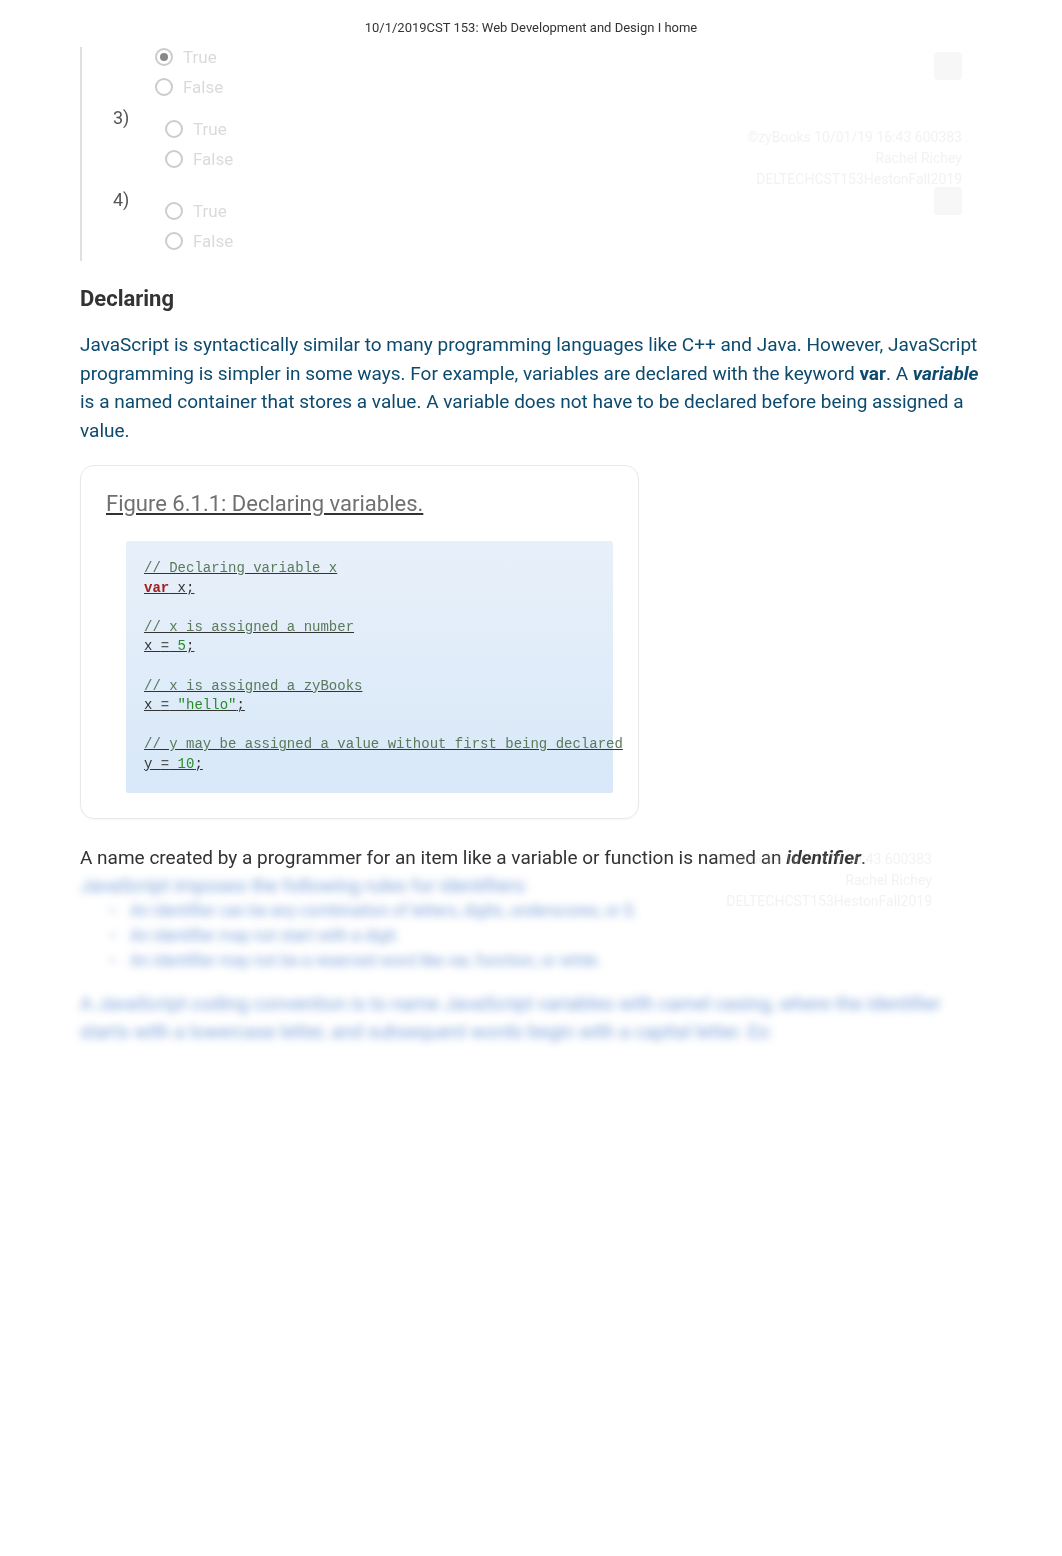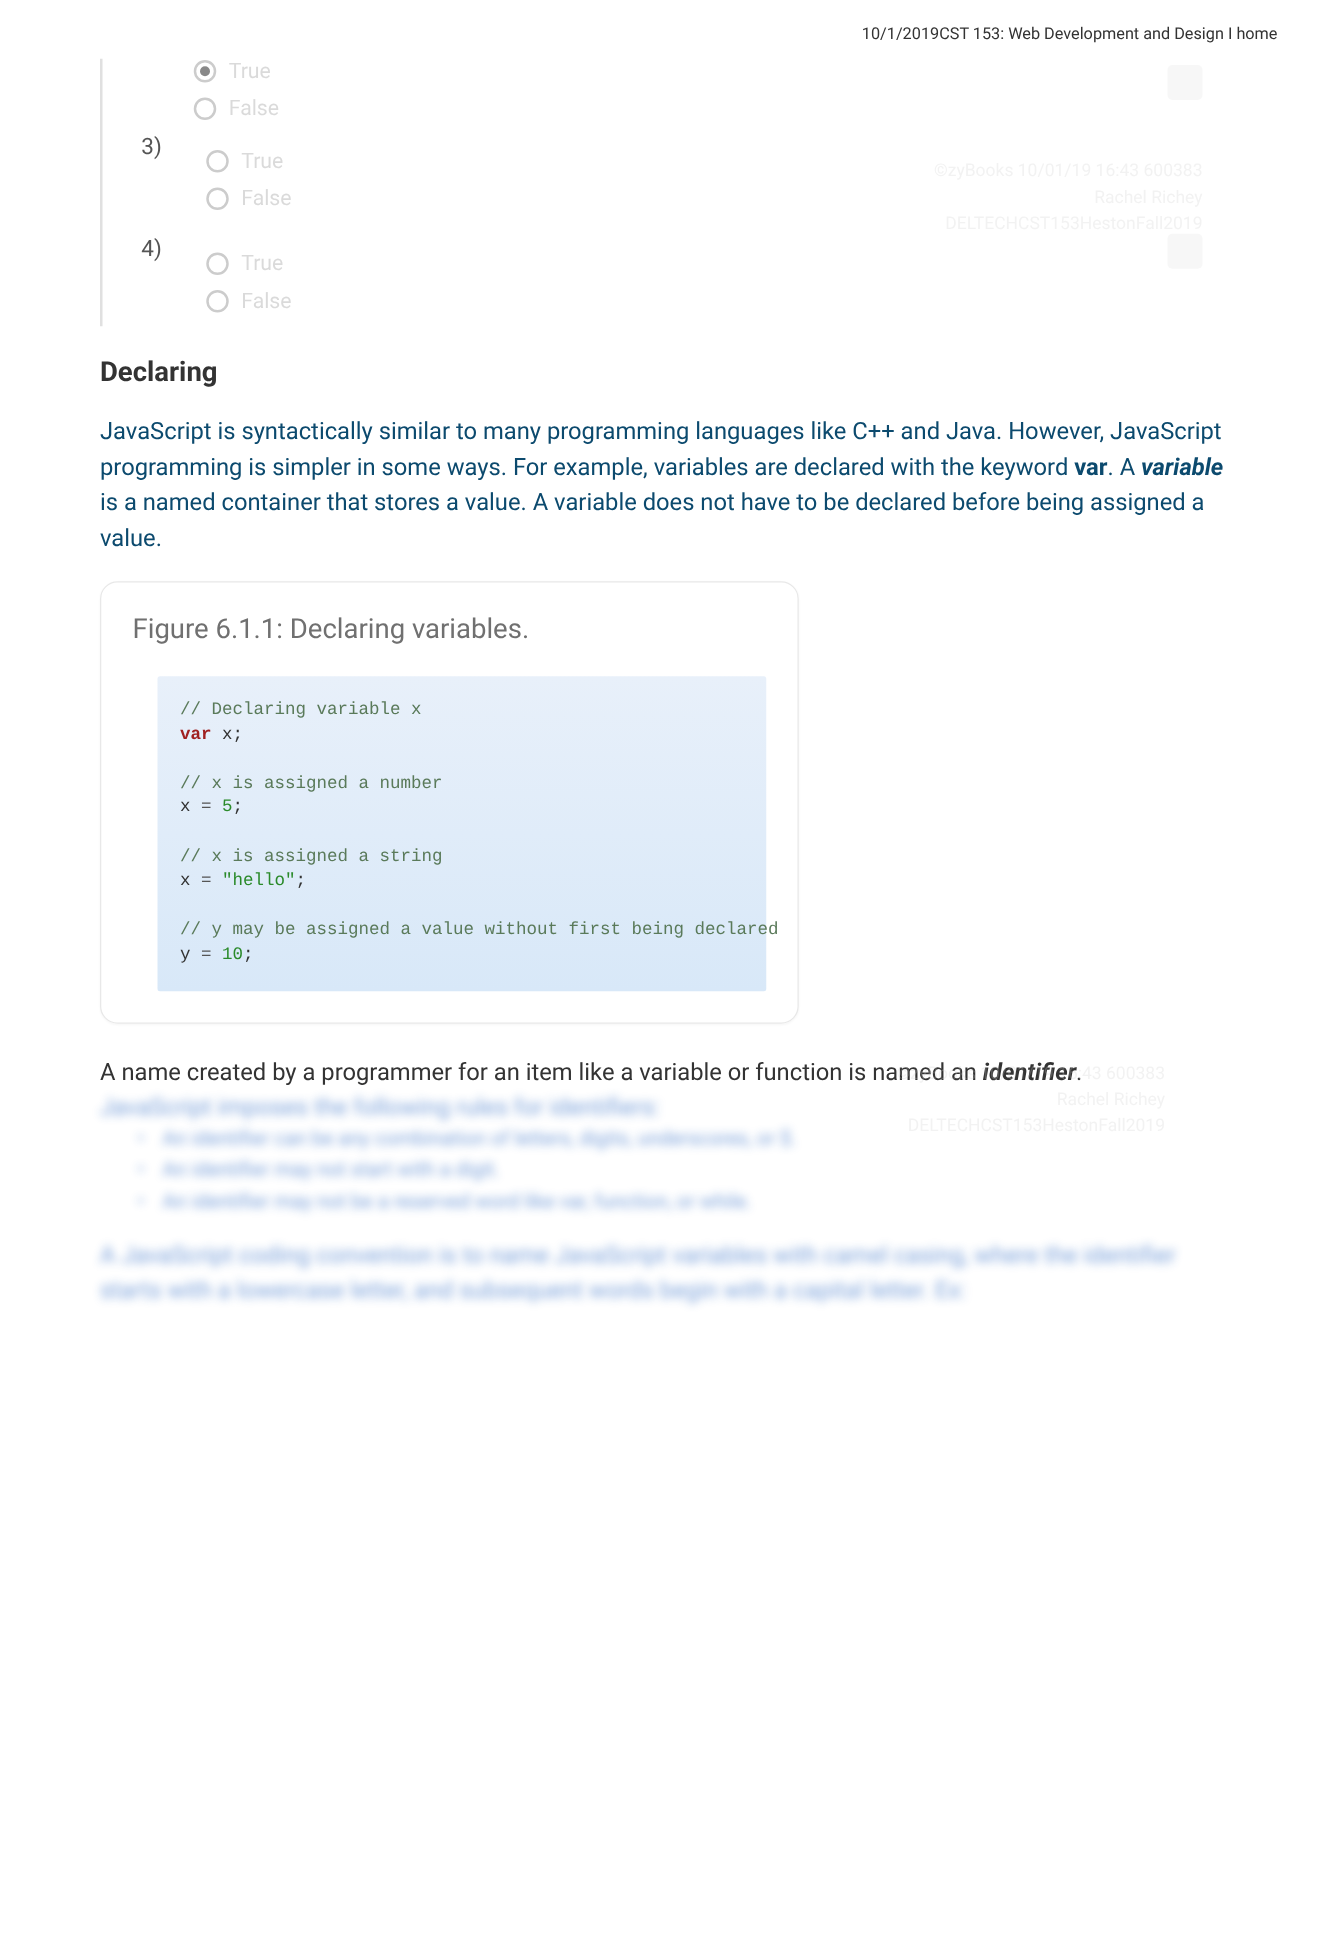--- a/index.html
+++ b/index.html
@@ -9,21 +9,21 @@
     }
     body {
       font-family: -apple-system, BlinkMacSystemFont, "Segoe UI", Roboto, "Helvetica Neue", Arial, sans-serif;
       background: #fff;
       color: #333;
       width: 1062px;
       padding: 20px 40px;
     }
     .header {
       display: flex;
-      justify-content: flex-end;
+      justify-content: center;
       font-size: 13px;
       color: #333;
       margin-bottom: 10px;
     }
     .content-wrapper {
       padding: 0 40px;
     }
     .quiz-container {
       border-left: 2px solid #e0e0e0;
       padding-left: 31px;
@@ -118,20 +118,21 @@
       line-height: 1.5;
       margin-bottom: 20px;
     }
     .figure-box {
       border: 1px solid #e8e8e8;
       border-radius: 14px;
       padding: 25px;
       margin-bottom: 25px;
       width: 62%;
       box-shadow: 0 1px 2px rgba(0,0,0,0.04);
+      text-decoration: underline;
     }
     .figure-title {
       font-size: 22px;
       color: #707070;
       font-weight: 400;
       margin-bottom: 25px;
     }
     .code-block {
       background: linear-gradient(to bottom, #e8f0fa 0%, #d8e8f8 100%);
       padding: 18px 18px;
@@ -262,21 +263,21 @@
   </p>
 
   <div class="figure-box">
     <div class="figure-title">Figure 6.1.1: Declaring variables.</div>
     <div class="code-block"><span class="code-comment">// Declaring variable x</span>
 <span class="code-keyword">var</span><span class="code-var"> x;</span>
 
 <span class="code-comment">// x is assigned a number</span>
 <span class="code-var">x </span><span class="code-op">=</span><span class="code-num"> 5</span><span>;</span>
 
-<span class="code-comment">// x is assigned a string</span>
+<span class="code-comment">// x is assigned a zyBooks</span>
 <span class="code-var">x </span><span class="code-op">=</span><span class="code-str"> "hello"</span><span>;</span>
 
 <span class="code-comment">// y may be assigned a value without first being declared</span>
 <span class="code-var">y </span><span class="code-op">=</span><span class="code-num"> 10</span><span>;</span></div>
   </div>
 
   <div class="identifier-section">
     <p class="identifier-text">
       <span>A name created by a programmer for an item like a variable or function is named an </span><strong><em>identifier</em></strong><span>.</span>
     </p>

